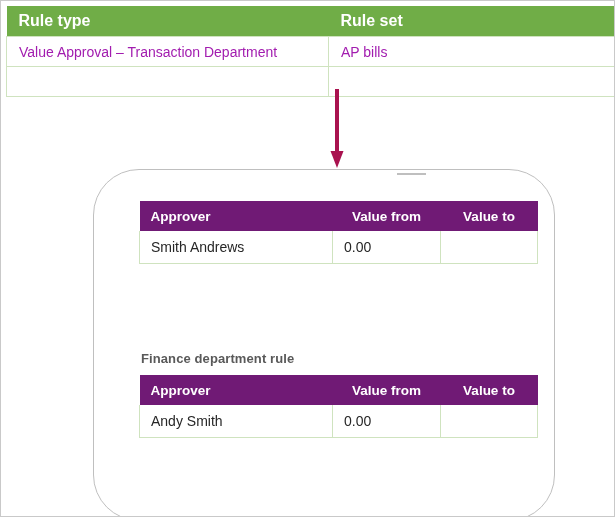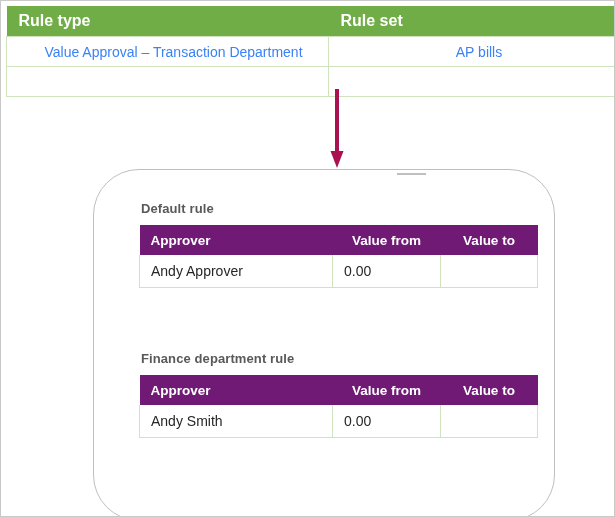--- a/index.html
+++ b/index.html
@@ -37,23 +37,23 @@
     color: #ffffff;
     font-size: 16px;
     font-weight: bold;
     text-align: left;
     padding: 6px 0 6px 12px;
     height: 16px;
     border: none;
   }
   .top-table td {
     background: #ffffff;
-    color: #3b82f6;
+    color: #a21caf;
     font-size: 14px;
-    text-align: center;
+    text-align: left;
     padding: 6px 0 6px 12px;
     border: 1px solid #cfe3bf;
     height: 17px;
   }
   .col-ruletype { width: 310px; }
   .col-ruleset  { width: 277px; }
 
   
   .arrow {
     position: absolute;
@@ -182,32 +182,31 @@
     <line x1="7" y1="0" x2="7" y2="66" stroke="#a9124f" stroke-width="4"></line>
     <polygon points="7,79 0.5,62 13.5,62" fill="#a9124f"></polygon>
   </svg>
 
   <div class="callout-leader"></div>
 
 
   <div class="rounded-box"></div>
 
   <div class="rule-group default">
-    <div class="rule-title">Default rule</div>
     <table class="rule-table">
       <thead>
         <tr>
           <th class="c-approver">Approver</th>
           <th class="c-from num">Value from</th>
           <th class="c-to num">Value to</th>
         </tr>
       </thead>
       <tbody>
         <tr>
-          <td>Andy Approver</td>
+          <td>Smith Andrews</td>
           <td class="num">0.00</td>
           <td class="num">&nbsp;</td>
         </tr>
       </tbody>
     </table>
   </div>
 
   <div class="rule-group finance">
     <div class="rule-title">Finance department rule</div>
     <table class="rule-table">

